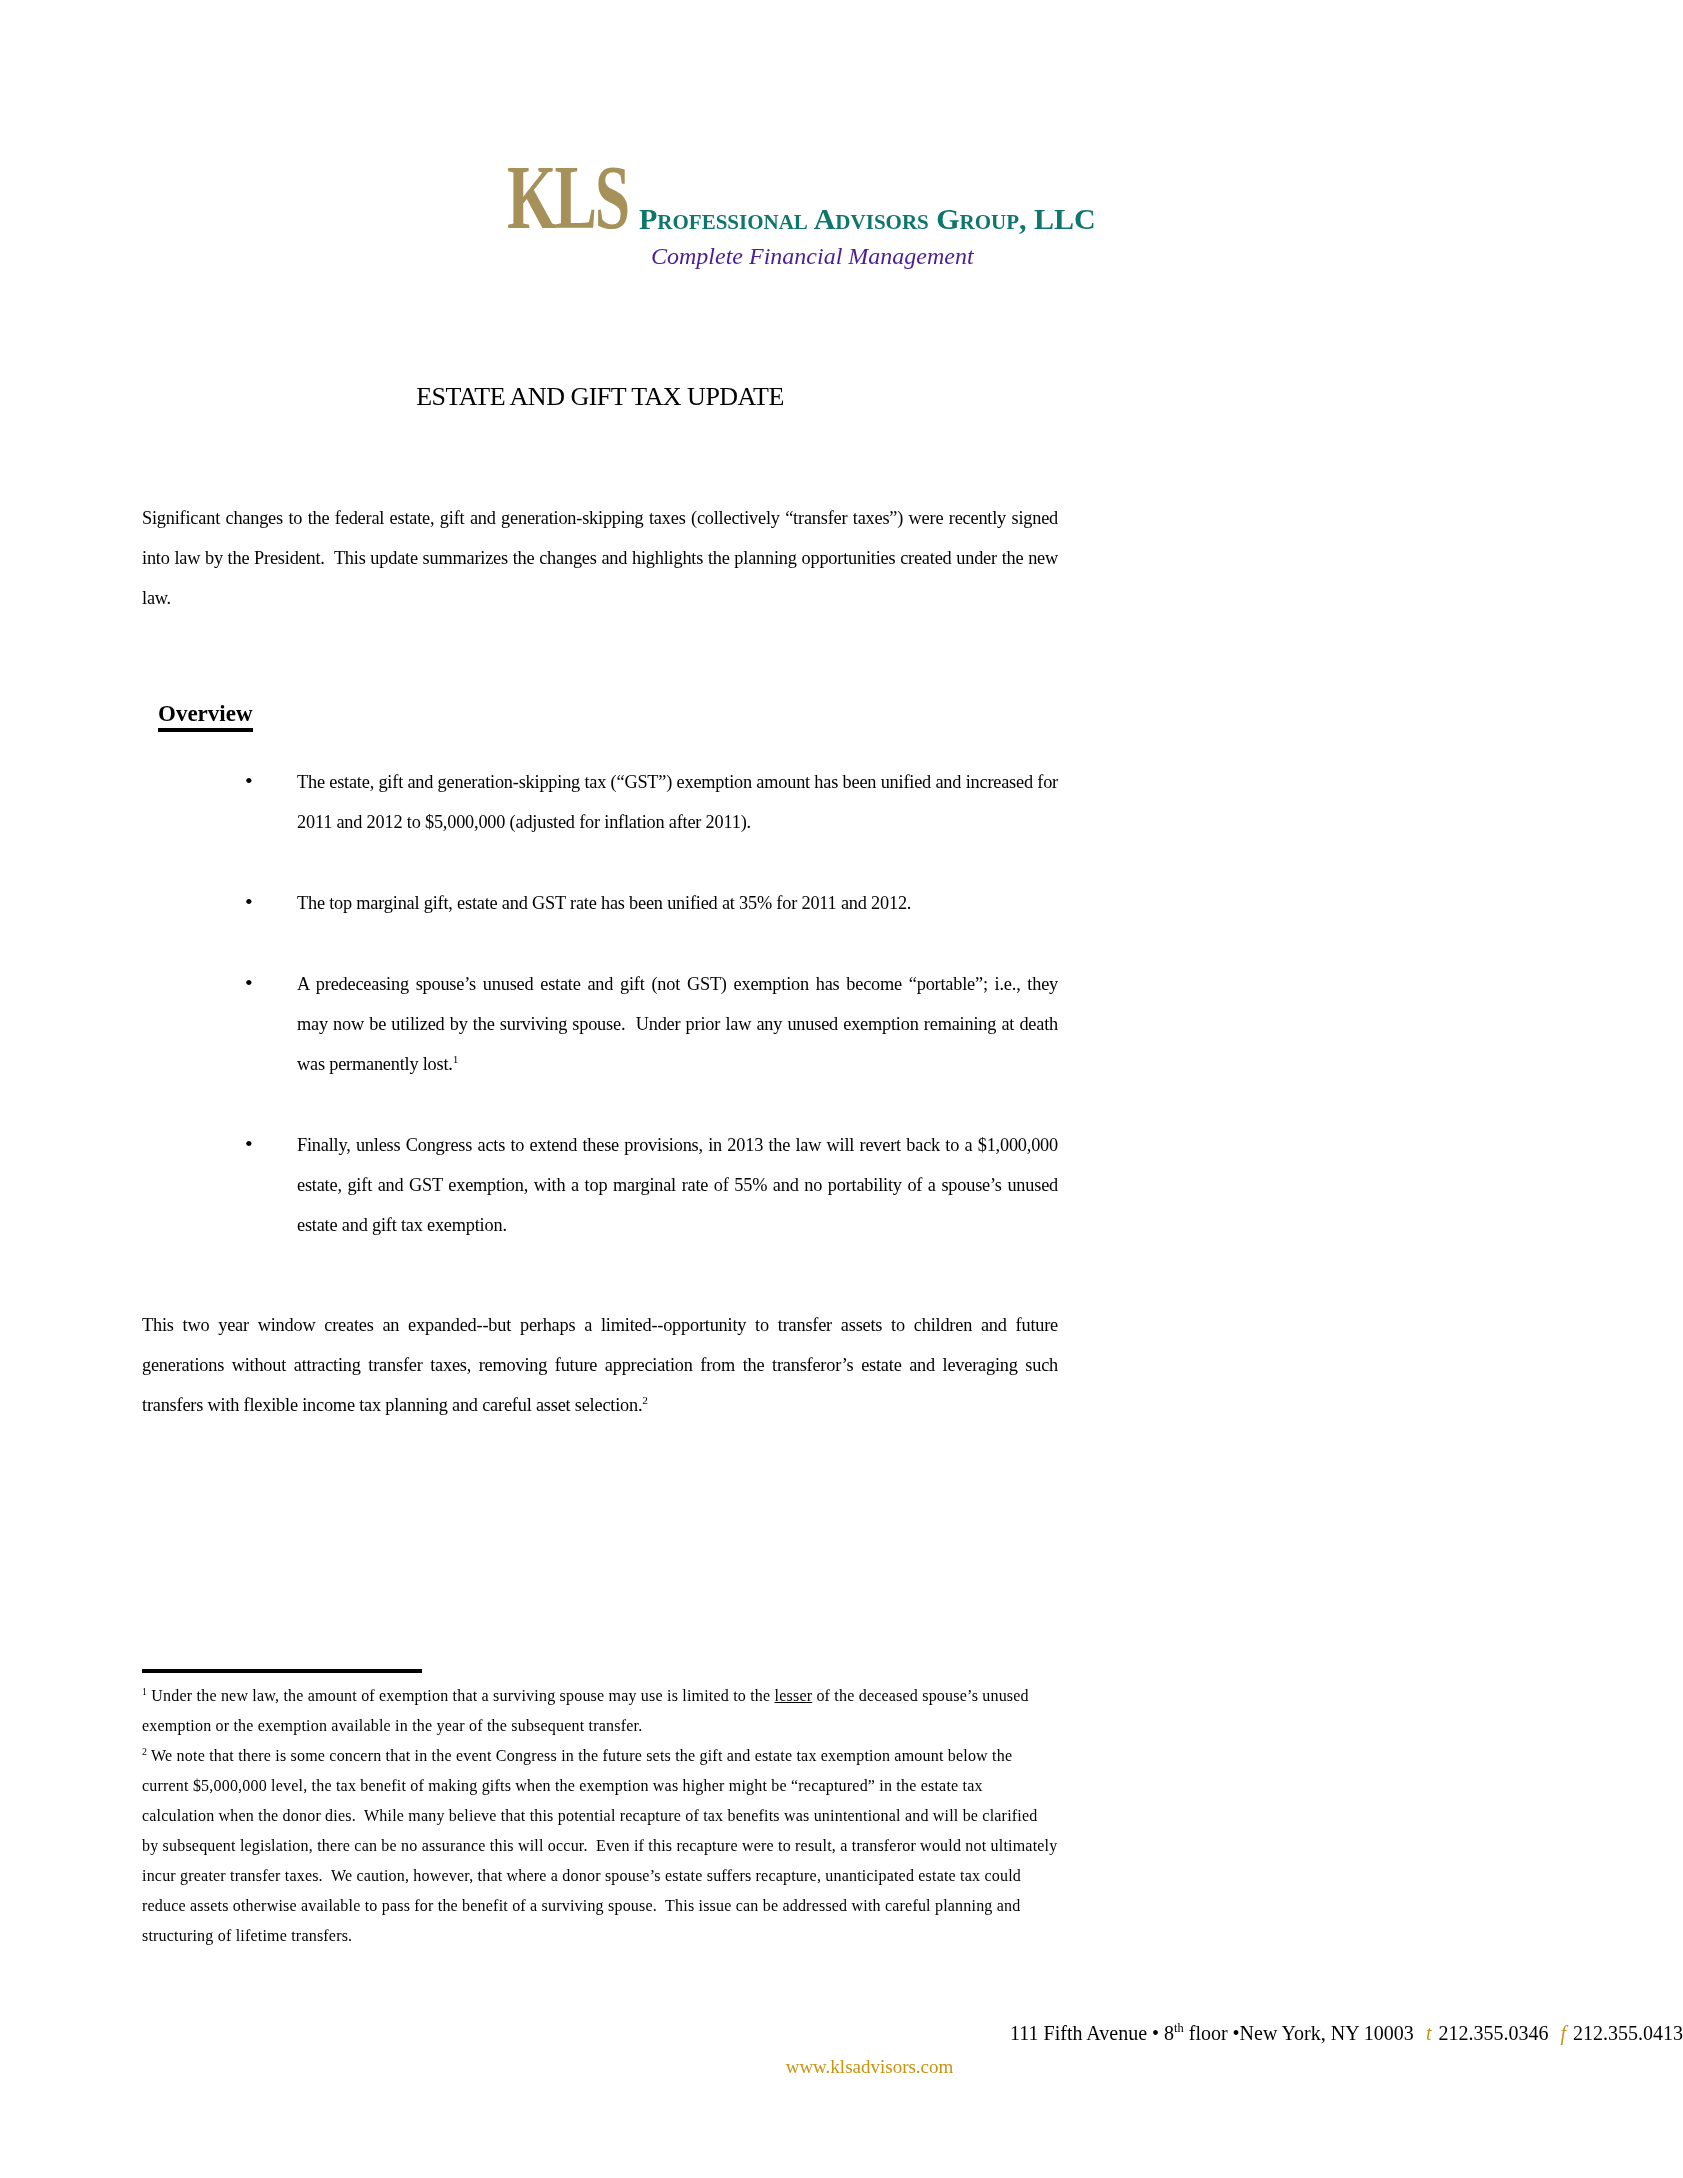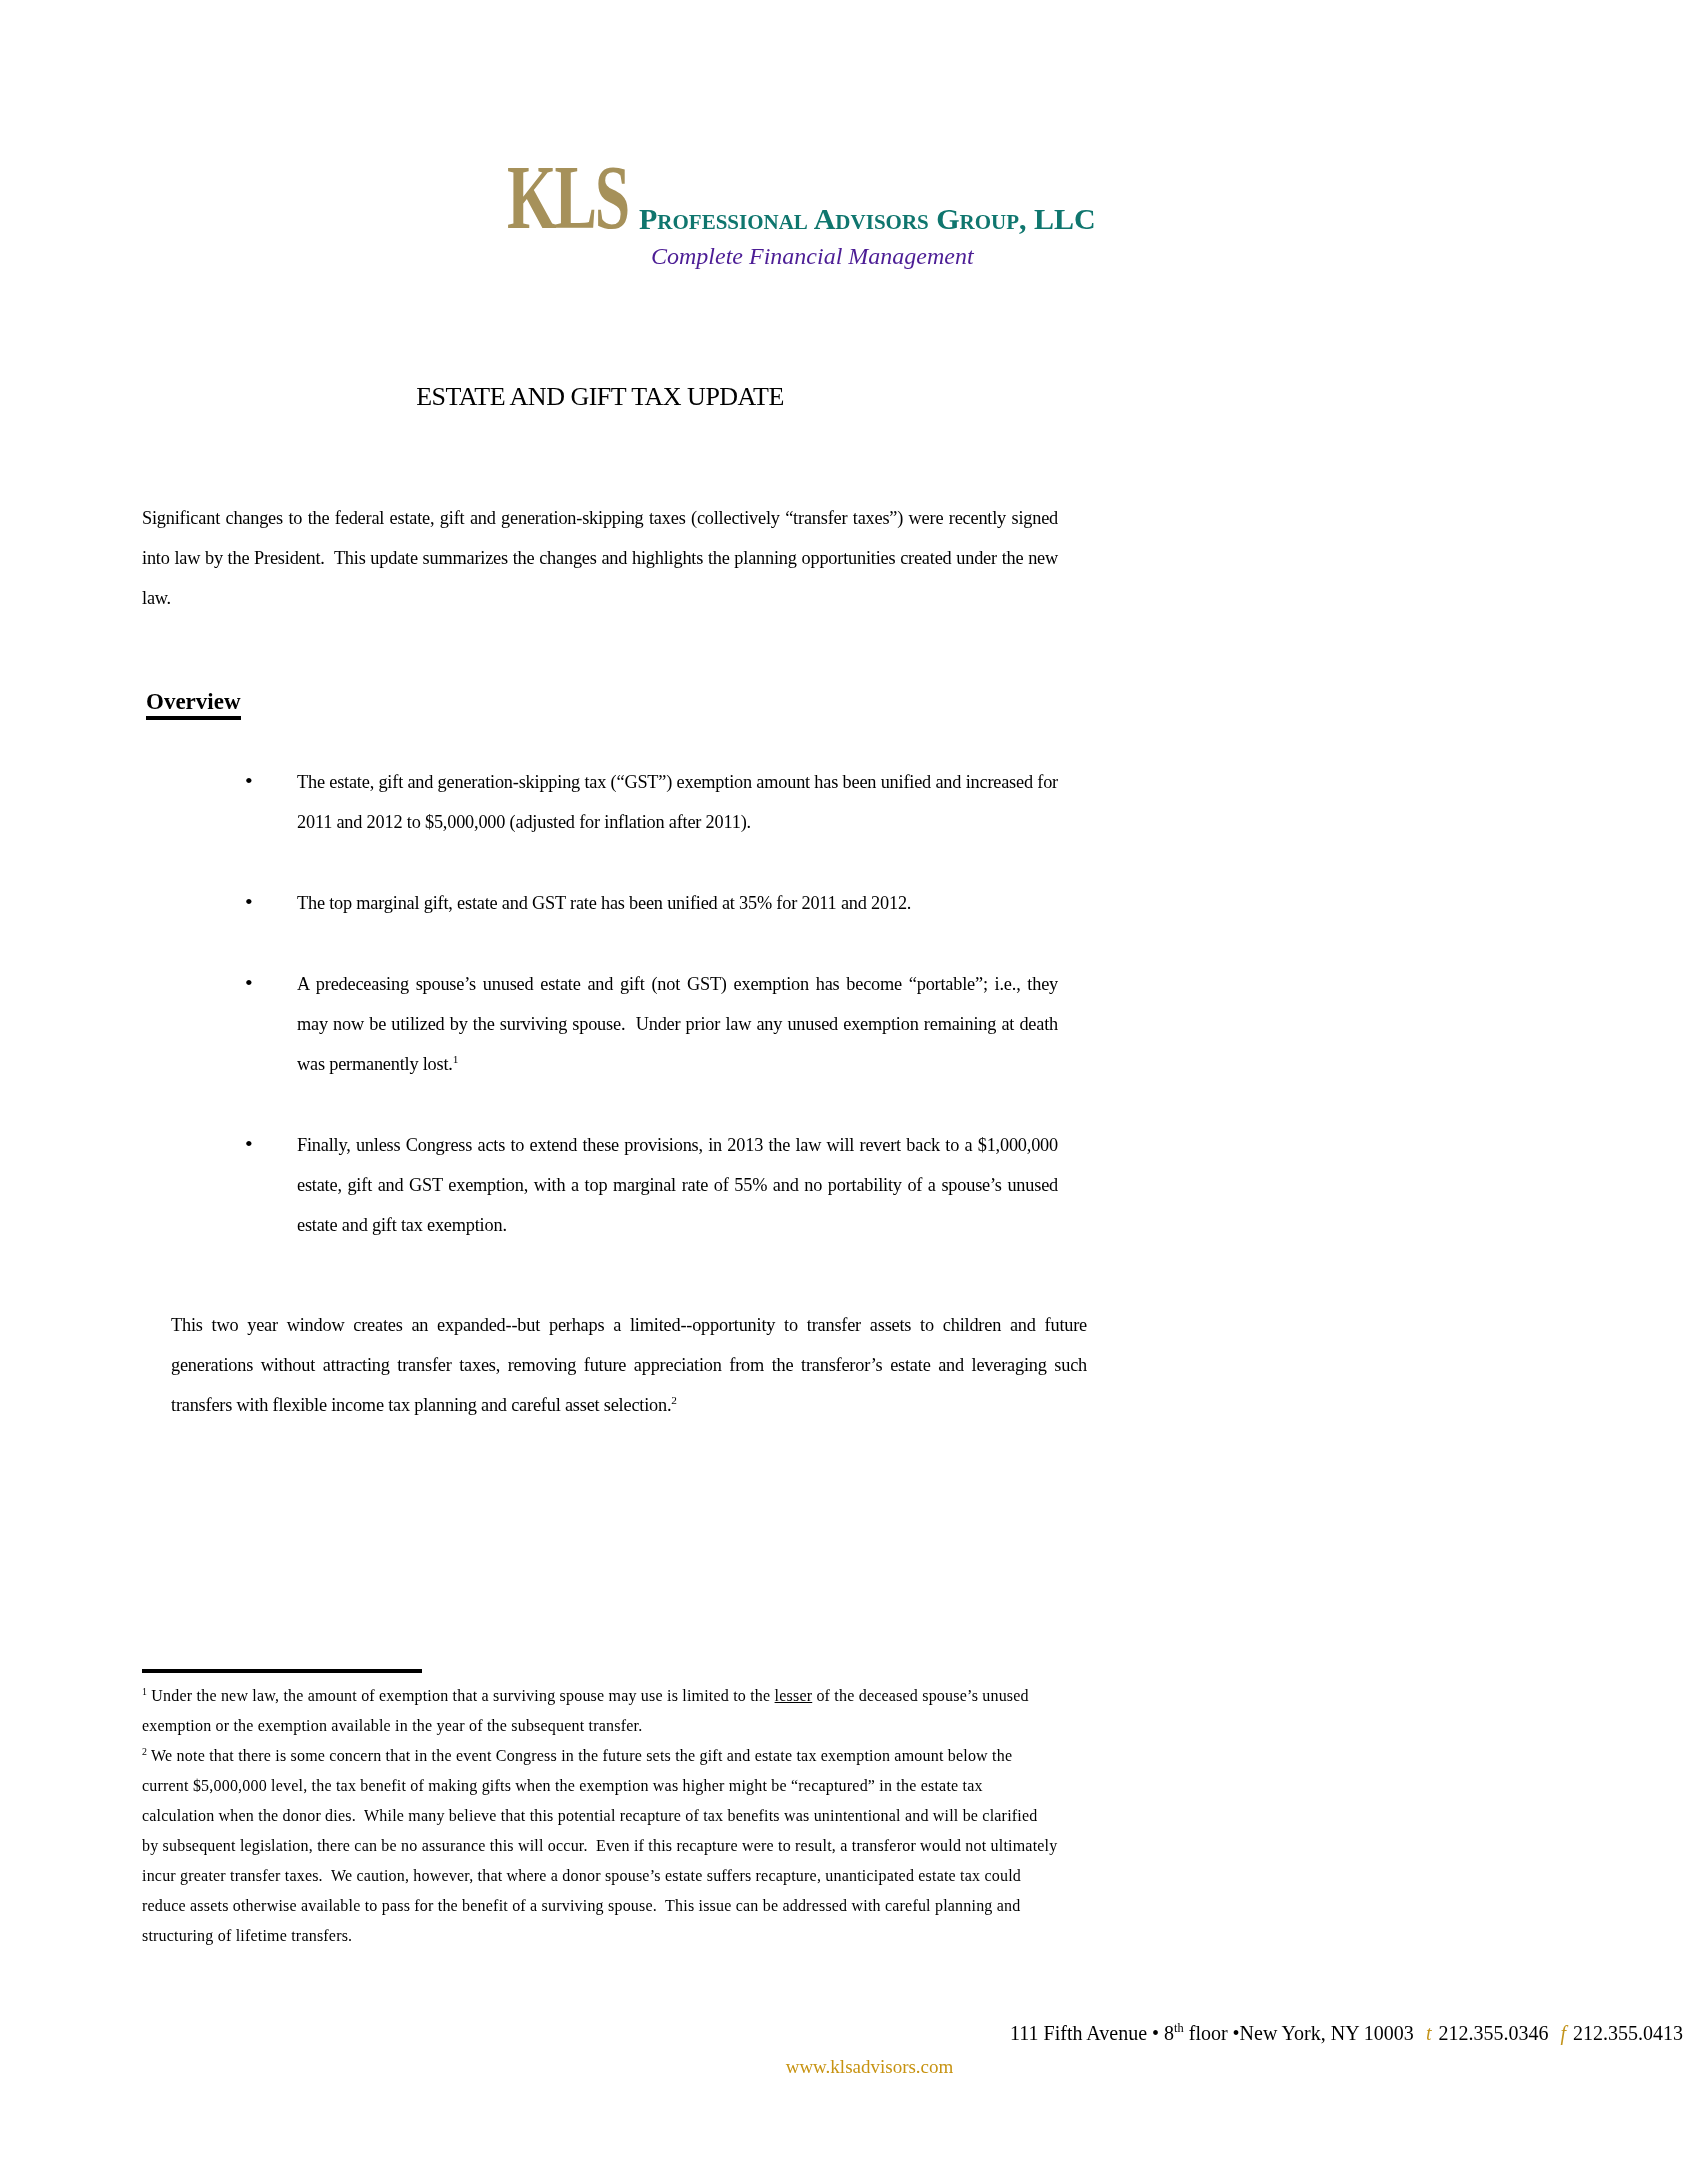--- a/index.html
+++ b/index.html
@@ -65,27 +65,27 @@
     left: 142px;
     width: 916px;
     margin: 0;
     font-size: 18.3px;
     line-height: 40px;
     letter-spacing: -0.2px;
     text-align: justify;
     white-space: pre-wrap;
   }
   .intro   { top: 498px; }
-  .closing { top: 1305px; margin-left: 29px; }
+  .closing { top: 1305px; }
 
   .overview-heading {
     position: absolute;
     left: 142px;
     top: 685px;
-    margin: 4px;
+    margin: 16px;
     font-size: 23px;
     font-weight: bold;
   }
   .overview-heading .underlined-label {
     display: inline-block;
     border-bottom: 4px solid #000;
     padding-bottom: 1px;
   }
 
   .bullet-list {

